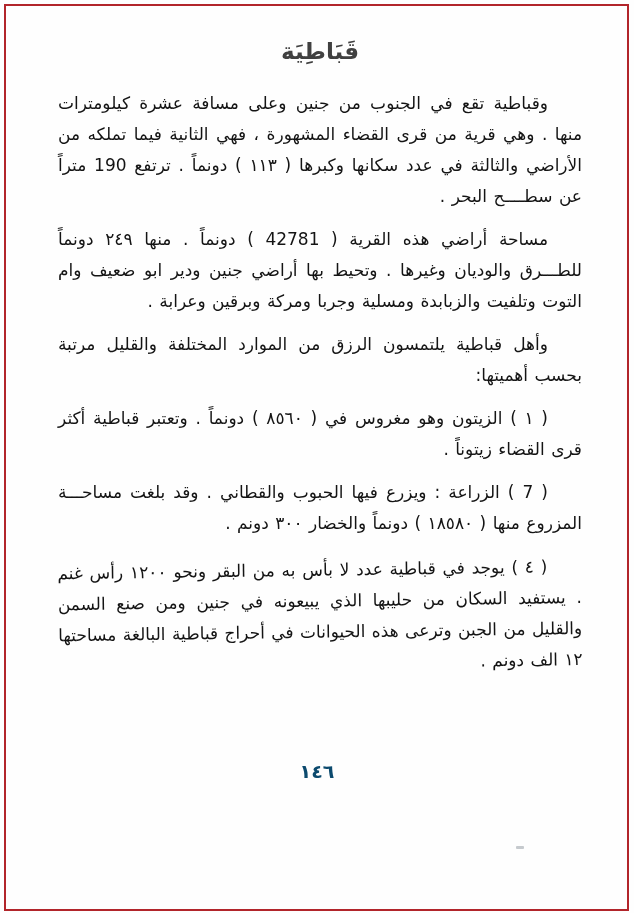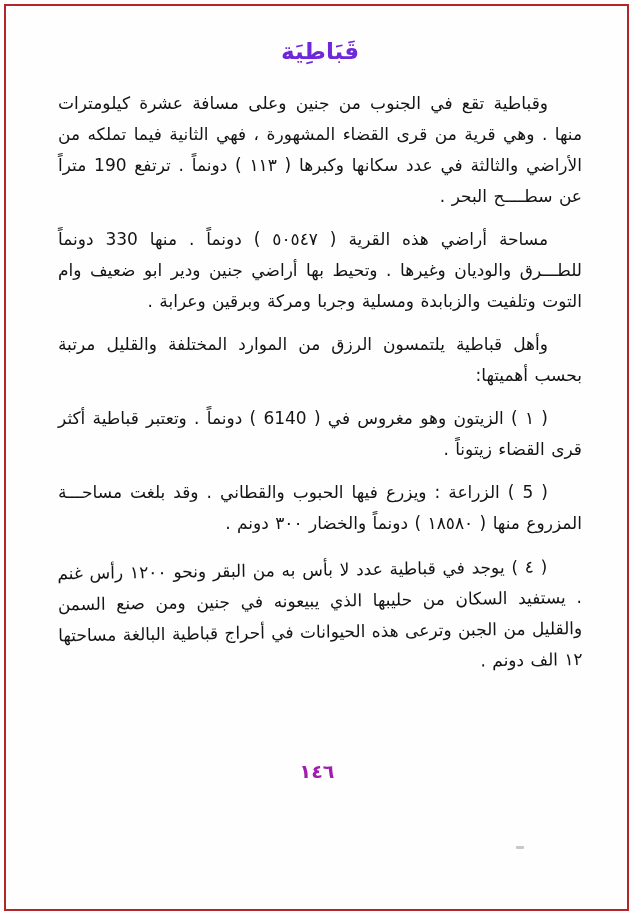--- a/index.html
+++ b/index.html
@@ -34,41 +34,41 @@
     color: #141414;
     font-size: 17px;
     line-height: 31px;
   }
   .title {
     text-align: center;
     font-size: 23px;
     font-weight: bold;
     margin: 0 0 20px 0;
     line-height: 34px;
-    color: #6d28d9;
+    color: #404040;
   }
   .content p {
     margin: 0 0 12px 0;
     text-indent: 34px;
     word-spacing: 1px;
   }
   .content p.skew {
     transform: rotate(-0.8deg);
     transform-origin: right center;
   }
   .pagenum {
     position: absolute;
     top: 760px;
     left: 0;
     width: 100%;
     text-align: center;
     font-size: 19px;
     font-weight: bold;
     letter-spacing: 3px;
-    color: #a21caf;
+    color: #0c4a6e;
     direction: rtl;
   }
   .speckle {
     position: absolute;
     left: 516px;
     top: 846px;
     width: 8px;
     height: 3px;
     background: #a7adb3;
     opacity: 0.65;
@@ -80,27 +80,27 @@
 
 <div class="sheet">
   <div class="frame"></div>
 
   <div class="content">
     <h1 class="title">قَبَاطِيَة</h1>
 
 
     <p>وقباطية تقع في الجنوب من جنين وعلى مسافة عشرة كيلومترات منها . وهي قرية من قرى القضاء المشهورة ، فهي الثانية فيما تملكه من الأراضي والثالثة في عدد سكانها وكبرها ( ١١٣ ) دونماً . ترتفع 190 متراً عن سطــــح البحر .</p>
 
-    <p>مساحة أراضي هذه القرية ( ٥٠٥٤٧ ) دونماً . منها 330 دونماً للطـــرق والوديان وغيرها . وتحيط بها أراضي جنين ودير ابو ضعيف وام التوت وتلفيت والزبابدة ومسلية وجربا ومركة وبرقين وعرابة .</p>
+    <p>مساحة أراضي هذه القرية ( 42781 ) دونماً . منها ٢٤٩ دونماً للطـــرق والوديان وغيرها . وتحيط بها أراضي جنين ودير ابو ضعيف وام التوت وتلفيت والزبابدة ومسلية وجربا ومركة وبرقين وعرابة .</p>
 
     <p>وأهل قباطية يلتمسون الرزق من الموارد المختلفة والقليل مرتبة بحسب أهميتها:</p>
 
-    <p>( ١ ) الزيتون وهو مغروس في ( 6140 ) دونماً . وتعتبر قباطية أكثر قرى القضاء زيتوناً .</p>
+    <p>( ١ ) الزيتون وهو مغروس في ( ٨٥٦٠ ) دونماً . وتعتبر قباطية أكثر قرى القضاء زيتوناً .</p>
 
-    <p>( 5 ) الزراعة : ويزرع فيها الحبوب والقطاني . وقد بلغت مساحـــة المزروع منها ( ١٨٥٨٠ ) دونماً والخضار ٣٠٠ دونم .</p>
+    <p>( 7 ) الزراعة : ويزرع فيها الحبوب والقطاني . وقد بلغت مساحـــة المزروع منها ( ١٨٥٨٠ ) دونماً والخضار ٣٠٠ دونم .</p>
 
 
     <p class="skew">( ٤ ) يوجد في قباطية عدد لا بأس به من البقر ونحو ١٢٠٠ رأس غنم . يستفيد السكان من حليبها الذي يبيعونه في جنين ومن صنع السمن والقليل من الجبن وترعى هذه الحيوانات في أحراج قباطية البالغة مساحتها ١٢ الف دونم .</p>
   </div>
 
   <div class="pagenum">١٤٦</div>
 
   <div class="speckle"></div>
 </div>
 

